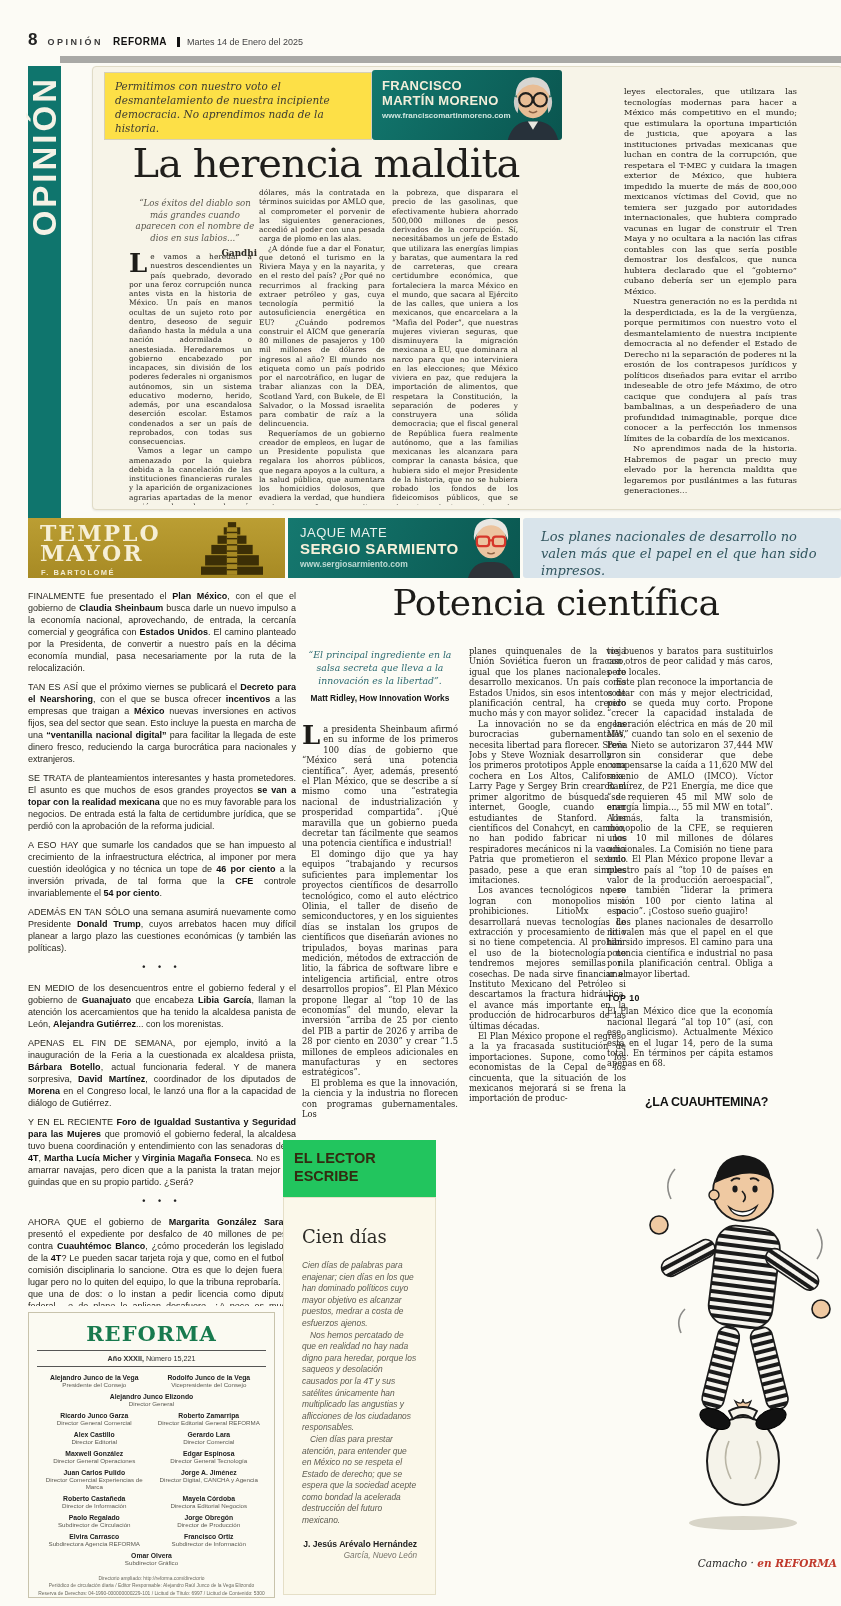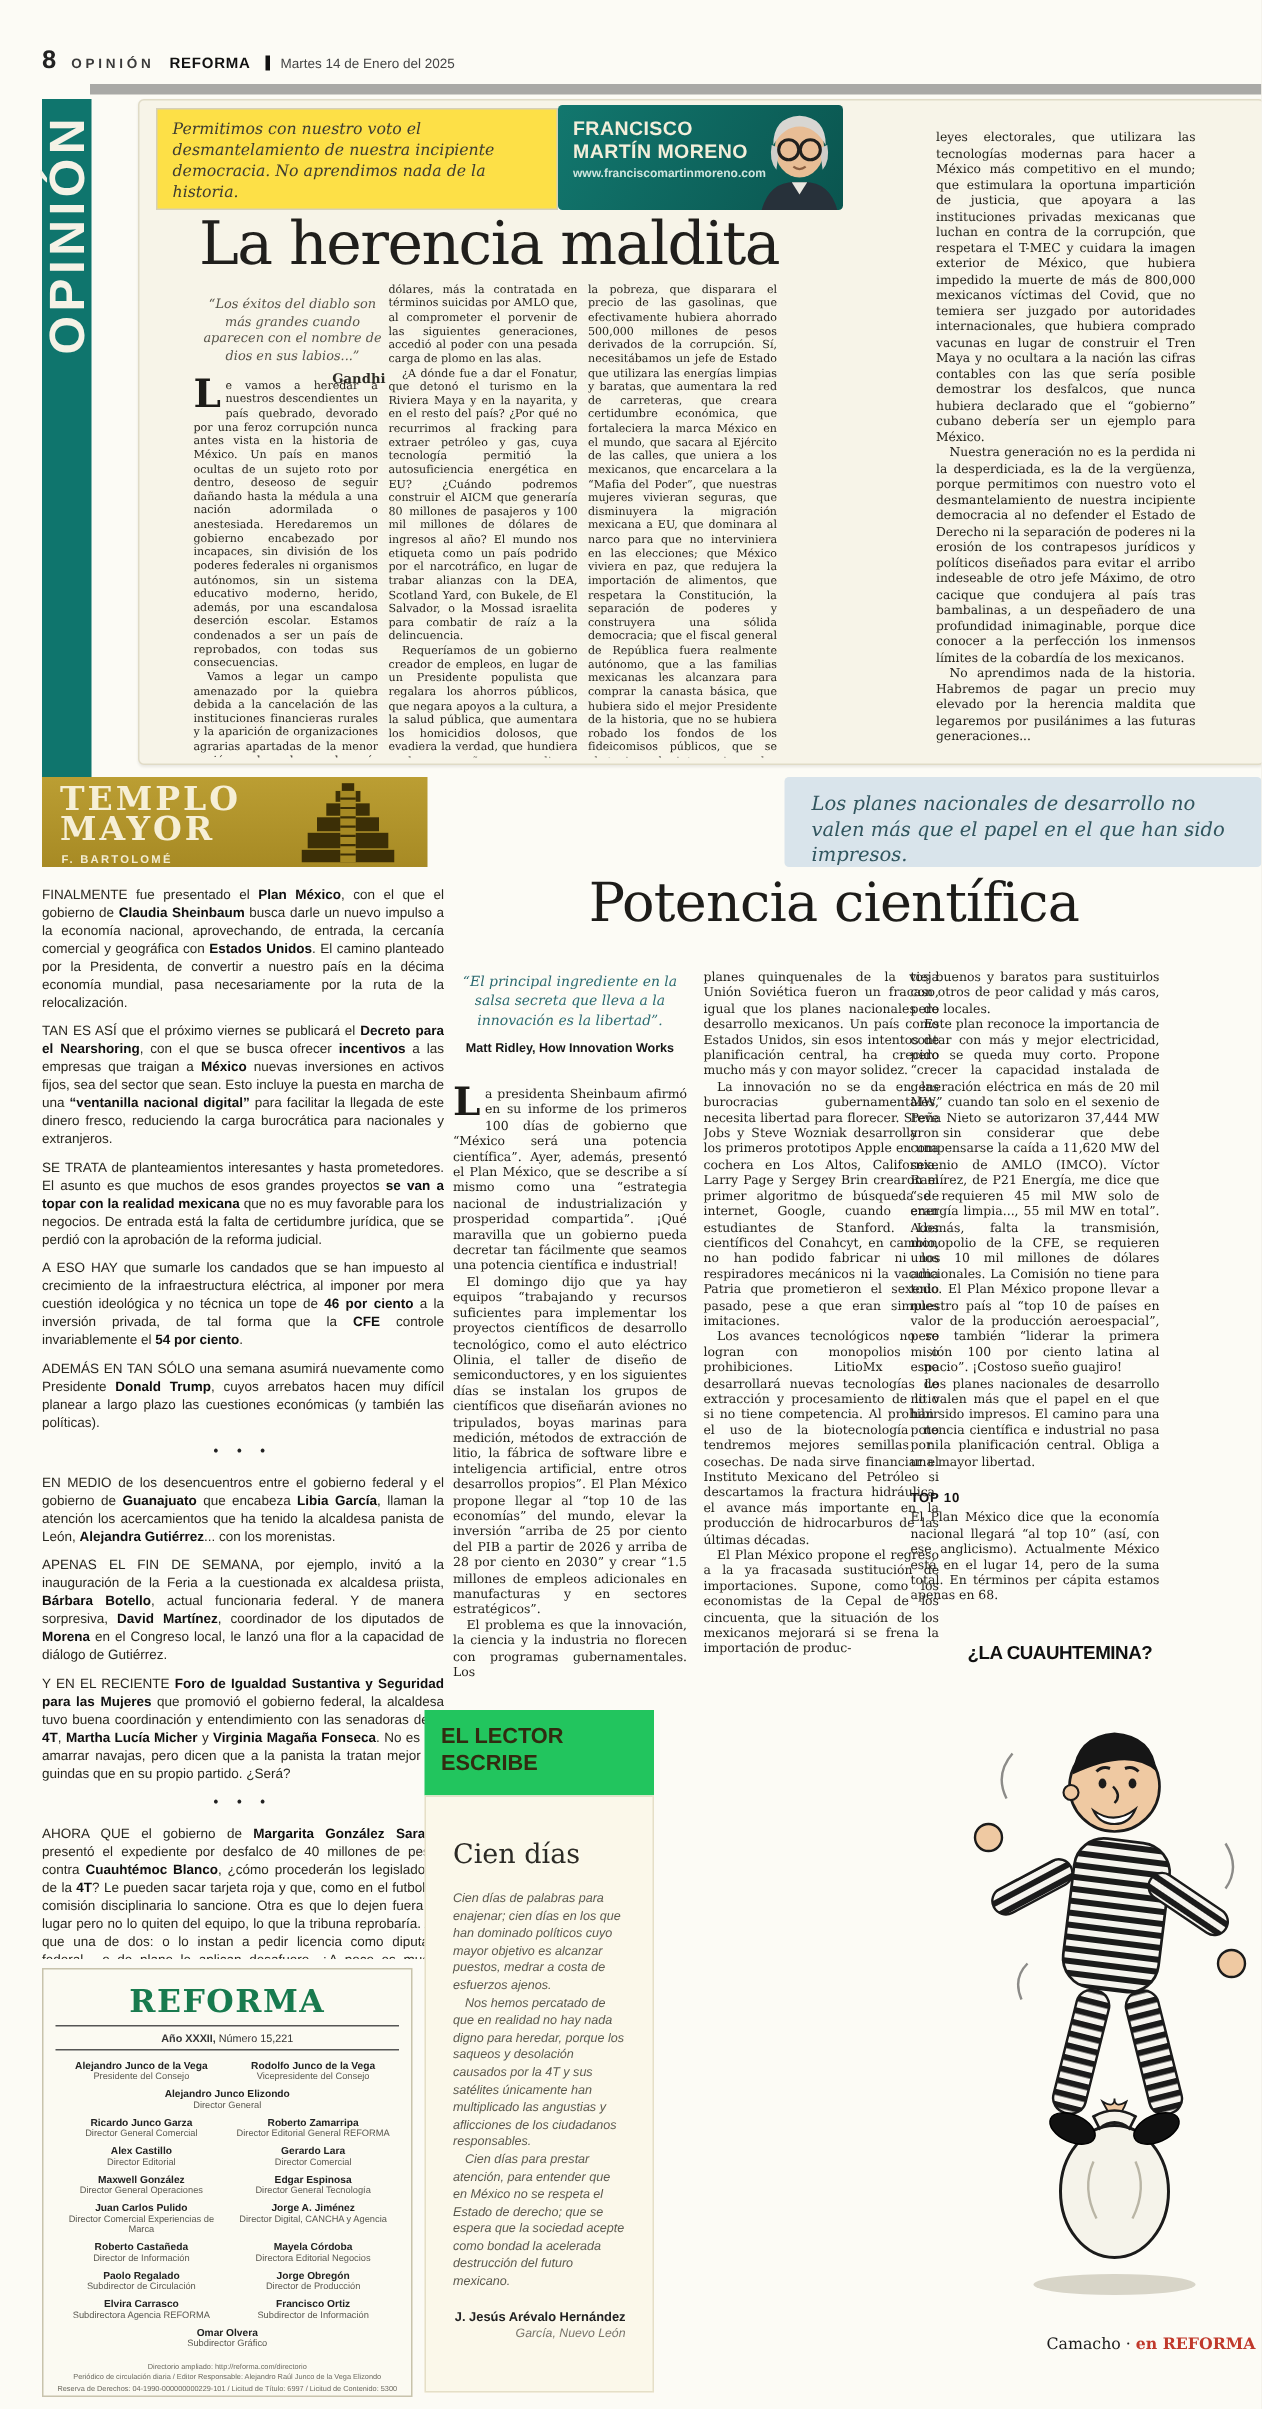--- a/index.html
+++ b/index.html
@@ -76,21 +76,21 @@
   .lector-text{font-family:"Liberation Sans",sans-serif;font-style:italic;font-size:8.4px;line-height:11.6px;color:#5b594e;}
   .lector-text p{margin:0;}
   .lector-text p + p{text-indent:8px;}
   .lector-sig{margin-top:12px;text-align:right;font-family:Liberation Sans, sans-serif;}
   .lector-sig .nm{font-weight:bold;font-size:8.6px;color:#222;}
   .lector-sig .loc{font-style:italic;font-size:8.2px;color:#77746a;margin-top:2px;}
 
   
   .cartoon{position:absolute;left:645px;top:1095px;width:196px;height:500px;}
   .cartoon .lbl{font-family:"Liberation Sans",sans-serif;font-weight:bold;font-size:12.5px;letter-spacing:-.3px;color:#111;}
-  .cartoon .sig{position:absolute;right:4px;bottom:26px;font-size:10.5px;font-family:"DejaVu Serif",serif;color:#1c1c1c;}
+  .cartoon .sig{position:absolute;right:4px;bottom:26px;font-style:italic;font-size:10.5px;font-family:"DejaVu Serif",serif;color:#1c1c1c;}
   .cartoon .sig .red{color:#c0392b;font-weight:bold;}
 
   
   .mast{position:absolute;left:28px;top:1312px;width:247px;height:286px;background:#fbfaf2;border:1px solid #c8c3ac;box-sizing:border-box;padding:8px 8px 4px;text-align:center;overflow:hidden;}
   .mast .logo{font-family:"DejaVu Serif",serif;font-weight:bold;font-size:21px;letter-spacing:1px;color:#187a4e;}
   .mast .edition{font-family:"Liberation Sans",sans-serif;font-size:7.2px;color:#333;border-top:1px solid #555;border-bottom:1px solid #555;padding:3px 0;margin:4px 0 7px;}
   .mast .edition b{font-weight:bold;}
   .mast-dir{display:flex;flex-wrap:wrap;font-family:"Liberation Sans",sans-serif;}
   .mast-entry{width:50%;box-sizing:border-box;padding:0 2px;margin-bottom:5px;}
   .mast-entry.wide{width:100%;}
@@ -183,20 +183,36 @@
           <line x1="25" y1="17" x2="35" y2="17"></line>
         <line x1="25" y1="23" x2="35" y2="23"></line>
           <line x1="25" y1="29" x2="35" y2="29"></line>
         <line x1="25" y1="35" x2="35" y2="35"></line>
           <line x1="25" y1="41" x2="35" y2="41"></line>
         <line x1="25" y1="47" x2="35" y2="47"></line>
       </g>
     </svg>
   </div>
 
+  <div class="jaque-box">
+    <svg width="66" height="66" viewBox="0 0 60 70">
+      <ellipse cx="30" cy="28" rx="16" ry="19" fill="#ecc4a0"></ellipse>
+      <path d="M12,28 Q10,6 30,5 Q50,6 48,28 Q42,12 30,12 Q18,12 12,28 Z" fill="#e9e7e3"></path>
+      <rect x="15" y="24" width="13" height="10" rx="3" fill="none" stroke="#d6372b" stroke-width="2.4"></rect>
+      <rect x="32" y="24" width="13" height="10" rx="3" fill="none" stroke="#d6372b" stroke-width="2.4"></rect>
+      <line x1="28" y1="28" x2="32" y2="28" stroke="#d6372b" stroke-width="2.4"></line>
+      <path d="M26,41 q4,2.5 8,0" stroke="#8a5f42" stroke-width="1.4" fill="none"></path>
+      <path d="M5,70 Q10,49 30,51 Q50,49 55,70 Z" fill="#2e3338"></path>
+    </svg>
+    <div class="inner">
+      <div class="kick">JAQUE MATE</div>
+      <div class="nm">SERGIO SARMIENTO</div>
+      <div class="url">www.sergiosarmiento.com</div>
+    </div>
+  </div>
 
   <div class="pullquote">Los planes nacionales de desarrollo no valen más que el papel en el que han sido impresos.</div>
 
   <div class="templo-col">
       <p>FINALMENTE fue presentado el <strong>Plan México</strong>, con el que el gobierno de <strong>Claudia Sheinbaum</strong> busca darle un nuevo impulso a la economía nacional, aprovechando, de entrada, la cercanía comercial y geográfica con <strong>Estados Unidos</strong>. El camino planteado por la Presidenta, de convertir a nuestro país en la décima economía mundial, pasa necesariamente por la ruta de la relocalización.</p>
       <p>TAN ES ASÍ que el próximo viernes se publicará el <strong>Decreto para el Nearshoring</strong>, con el que se busca ofrecer <strong>incentivos</strong> a las empresas que traigan a <strong>México</strong> nuevas inversiones en activos fijos, sea del sector que sean. Esto incluye la puesta en marcha de una <strong>“ventanilla nacional digital”</strong> para facilitar la llegada de este dinero fresco, reduciendo la carga burocrática para nacionales y extranjeros.</p>
       <p>SE TRATA de planteamientos interesantes y hasta prometedores. El asunto es que muchos de esos grandes proyectos <strong>se van a topar con la realidad mexicana</strong> que no es muy favorable para los negocios. De entrada está la falta de certidumbre jurídica, que se perdió con la aprobación de la reforma judicial.</p>
       <p>A ESO HAY que sumarle los candados que se han impuesto al crecimiento de la infraestructura eléctrica, al imponer por mera cuestión ideológica y no técnica un tope de <strong>46 por ciento</strong> a la inversión privada, de tal forma que la <strong>CFE</strong> controle invariablemente el <strong>54 por ciento</strong>.</p>
       <p>ADEMÁS EN TAN SÓLO una semana asumirá nuevamente como Presidente <strong>Donald Trump</strong>, cuyos arrebatos hacen muy difícil planear a largo plazo las cuestiones económicas (y también las políticas).</p>
       <div class="dots">• • •</div>

